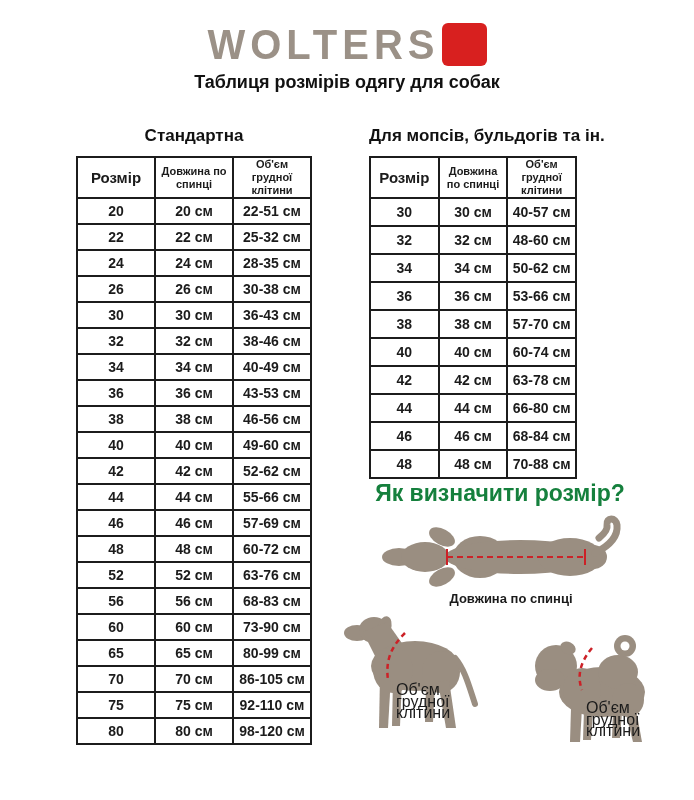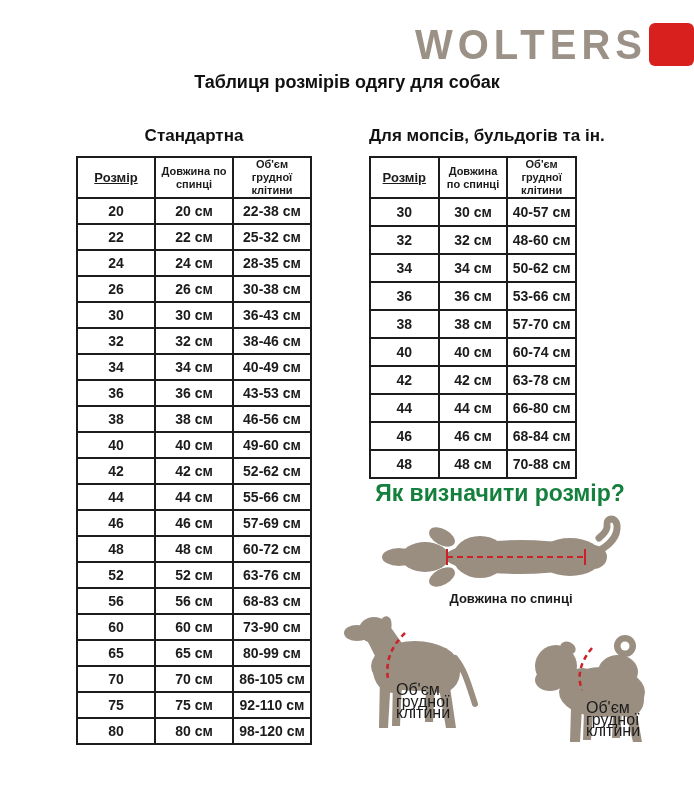--- a/index.html
+++ b/index.html
@@ -6,21 +6,21 @@
   body{
     width:694px;height:800px;position:relative;overflow:hidden;
     font-family:"Liberation Sans","DejaVu Sans",sans-serif;
     color:#1b1b1b;
   }
   .abs{position:absolute;}
 
   
   .logo-row{
     left:0;top:20px;width:694px;height:48px;
-    display:flex;align-items:center;justify-content:flex-end;gap:2px;
+    display:flex;align-items:center;justify-content:center;gap:2px;
   }
   .logo-text{
     font-size:40px;font-weight:700;letter-spacing:5px;
     color:#9b9187;line-height:44px;transform:scaleY(1.05);
   }
   .logo-square{
     width:45px;height:43px;background:#d8201f;border-radius:6px;
   }
   .page-title{
     left:0;top:72px;width:694px;text-align:center;
@@ -39,21 +39,21 @@
     border-collapse:collapse;width:100%;table-layout:fixed;
     font-weight:700;color:#1b1b1b;
   }
   table.size-table th,table.size-table td{
     border:2px solid #1c1c1c;text-align:center;vertical-align:middle;
     padding:0 2px;
   }
   table.size-table th{
     font-size:11px;line-height:13px;height:38px;font-weight:700;
   }
-  table.size-table th:first-child{font-size:13px;text-decoration:underline;}
+  table.size-table th:first-child{font-size:15px;}
   table.size-table td{font-size:14px;}
   .tb-left td{height:24px;}
   .tb-right td{height:26px;}
 
   
   .guide-title{
     left:333px;top:480px;width:334px;text-align:center;
     font-size:23px;font-weight:700;color:#15803d;white-space:nowrap;
   }
   .back-length-label{
@@ -84,21 +84,21 @@
       <tr>
         <th>Розмір</th>
         <th>Довжина по спинці</th>
         <th>Об'єм грудної клітини</th>
       </tr>
     </thead>
     <tbody>
         <tr>
           <td>20</td>
           <td>20 см</td>
-          <td>22-38 см</td>
+          <td>22-51 см</td>
         </tr>
         <tr>
           <td>22</td>
           <td>22 см</td>
           <td>25-32 см</td>
         </tr>
         <tr>
           <td>24</td>
           <td>24 см</td>
           <td>28-35 см</td>

